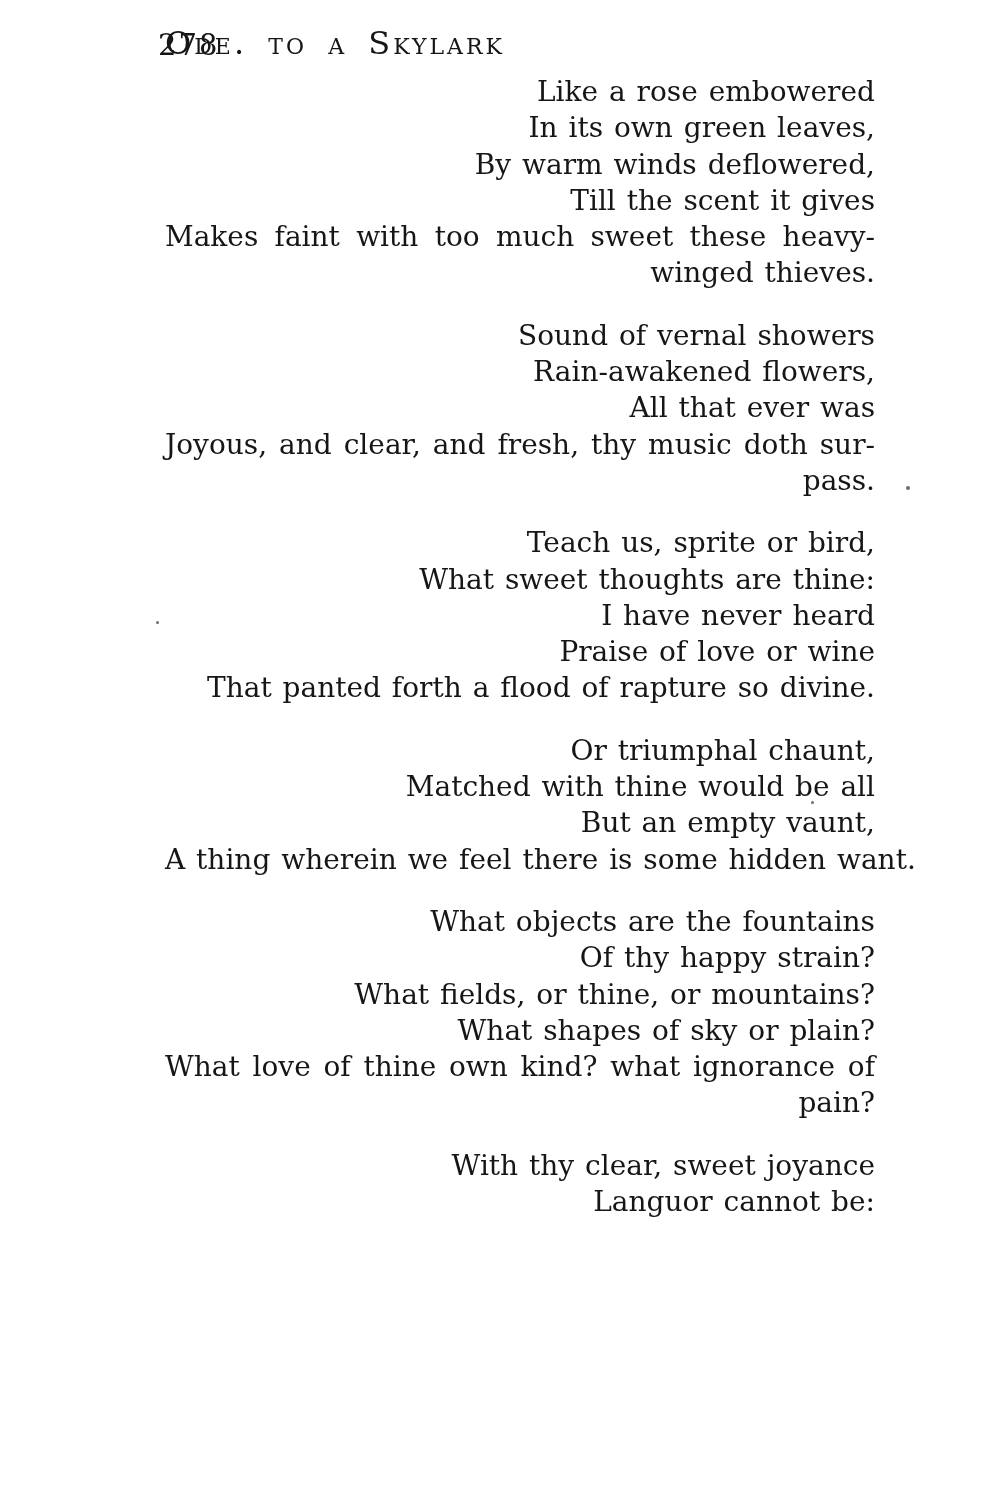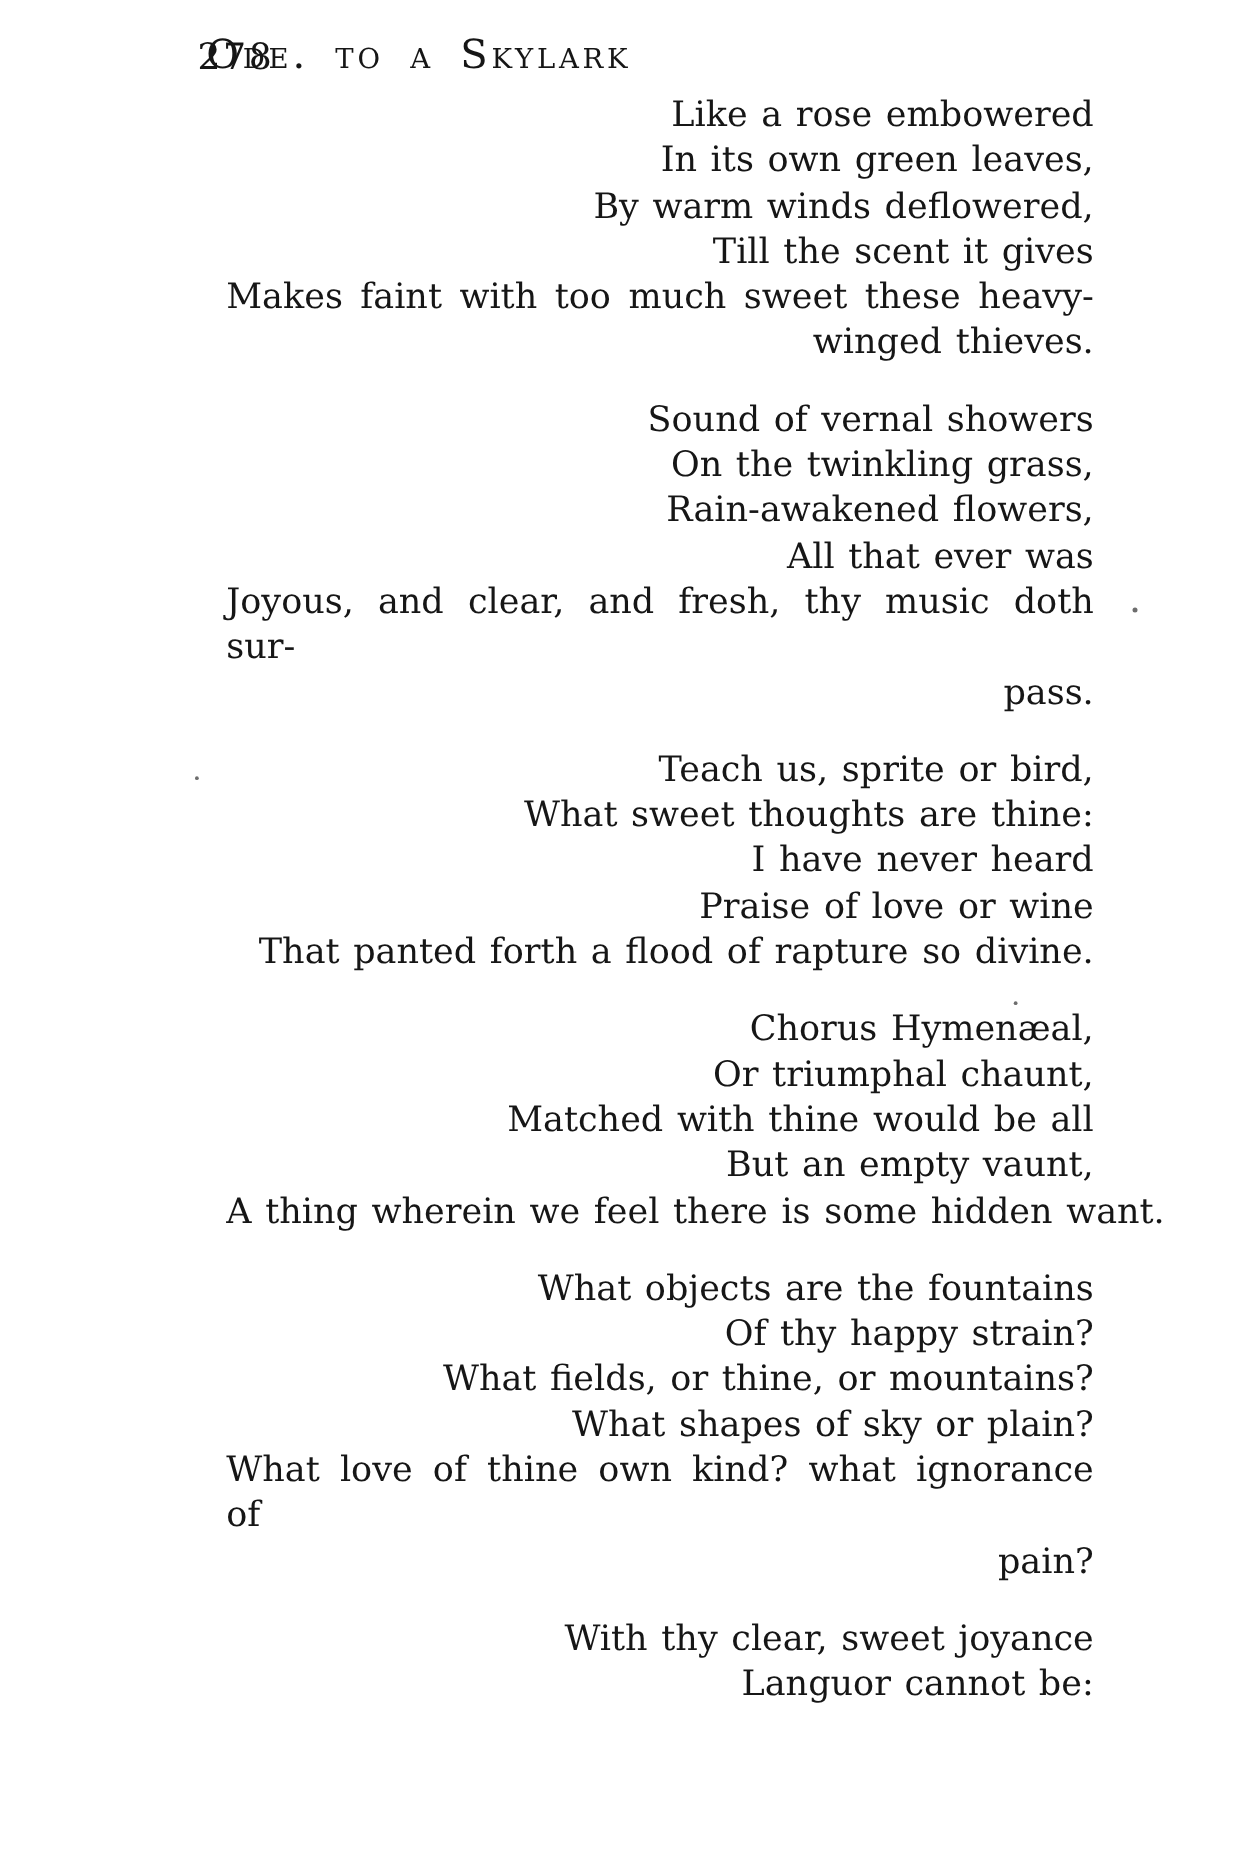--- a/index.html
+++ b/index.html
@@ -40,21 +40,21 @@
     top: 74px;
     width: 710px;
     font-size: 28px;
     line-height: 36.3px;
     word-spacing: 2px;
   }
   .stanza { margin: 0 0 26px 0; }
   .line { white-space: nowrap; text-align: right; }
   .la   { margin-left: 130px; }
   .lb   { margin-left: 158px; }
-  .full { margin-left: 16px; }
+  .full { margin-left: 0; }
   .justify {
     white-space: normal;
     text-align: justify;
     text-align-last: justify;
   }
   .cont { margin-left: 196px; }
   .speck {
     position: absolute;
     background: #6d6d6d;
     border-radius: 50%;
@@ -78,37 +78,35 @@
       <div class="line la">Like a rose embowered</div>
       <div class="line lb">In its own green leaves,</div>
       <div class="line la">By warm winds deflowered,</div>
       <div class="line lb">Till the scent it gives</div>
       <div class="line full justify">Makes faint with too much sweet these heavy-</div>
       <div class="line cont">winged thieves.</div>
     </div>
 
     <div class="stanza">
       <div class="line la">Sound of vernal showers</div>
-      <div class="line lb">On the twinkling grass,</div>
       <div class="line la">Rain-awakened flowers,</div>
       <div class="line lb">All that ever was</div>
       <div class="line full justify">Joyous, and clear, and fresh, thy music doth sur-</div>
       <div class="line cont">pass.</div>
     </div>
 
     <div class="stanza">
       <div class="line la">Teach us, sprite or bird,</div>
       <div class="line lb">What sweet thoughts are thine:</div>
       <div class="line la">I have never heard</div>
       <div class="line lb">Praise of love or wine</div>
       <div class="line full">That panted forth a flood of rapture so divine.</div>
     </div>
 
     <div class="stanza">
-      <div class="line la">Chorus Hymenæal,</div>
       <div class="line lb">Or triumphal chaunt,</div>
       <div class="line la">Matched with thine would be all</div>
       <div class="line lb">But an empty vaunt,</div>
       <div class="line full">A thing wherein we feel there is some hidden want.</div>
     </div>
 
     <div class="stanza">
       <div class="line la">What objects are the fountains</div>
       <div class="line lb">Of thy happy strain?</div>
       <div class="line la">What fields, or thine, or mountains?</div>

